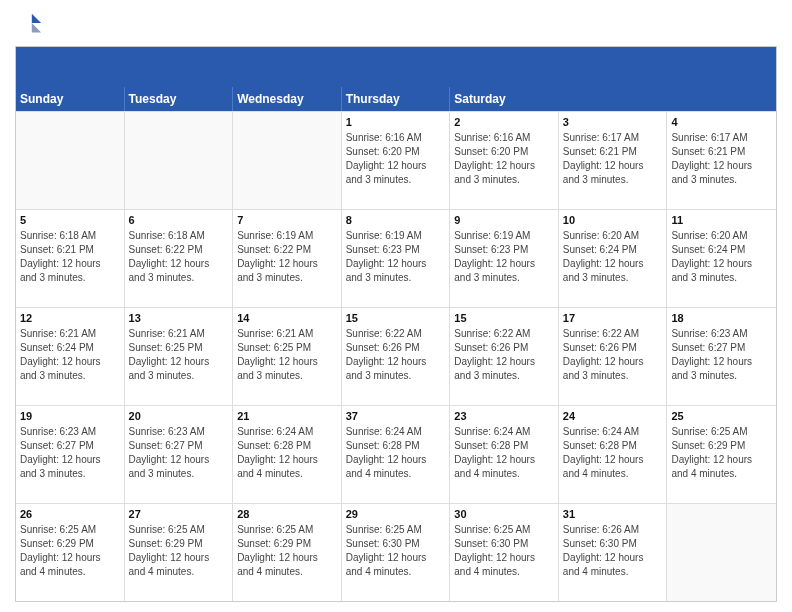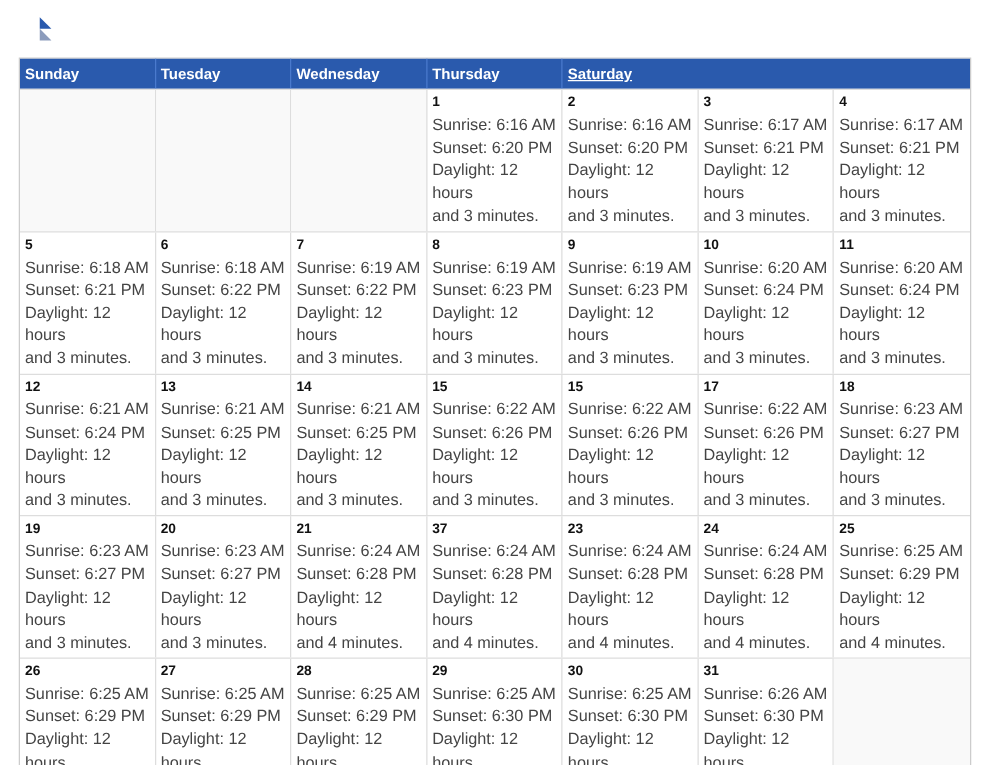--- a/index.html
+++ b/index.html
@@ -55,22 +55,23 @@
       grid-template-columns: repeat(7, 1fr);
       background: #2a5aad;
     }
     .cal-header-cell {
       color: #fff;
       font-weight: bold;
       font-size: 12px;
       padding: 5px 4px;
       text-align: left;
       border-right: 1px solid #4a7acd;
-    }
-    .cal-header-cell:last-child { border-right: none; text-decoration: underline; }
+      margin-top: 40px;
+    }
+    .cal-header-cell:last-child { border-right: none; }
     .cal-body {
       display: flex;
       flex-direction: column;
       flex: 1;
     }
     .cal-row {
       display: grid;
       grid-template-columns: repeat(7, 1fr);
       flex: 1;
       border-top: 1px solid #ddd;
@@ -86,21 +87,21 @@
     .cal-cell:last-child { border-right: none; }
     .cal-cell.empty { background: #f9f9f9; }
     .day-num {
       font-size: 11px;
       font-weight: bold;
       color: #111;
       margin-bottom: 1px;
     }
     .day-info {
       color: #444;
-      font-size: 13px;
+      font-size: 10px;
       line-height: 1.4;
     }
   </style>
 </head>
 <body>
 
 <div class="page">
   <div class="header">
     <div class="logo">
       <svg class="logo-icon" viewBox="0 0 30 30">

